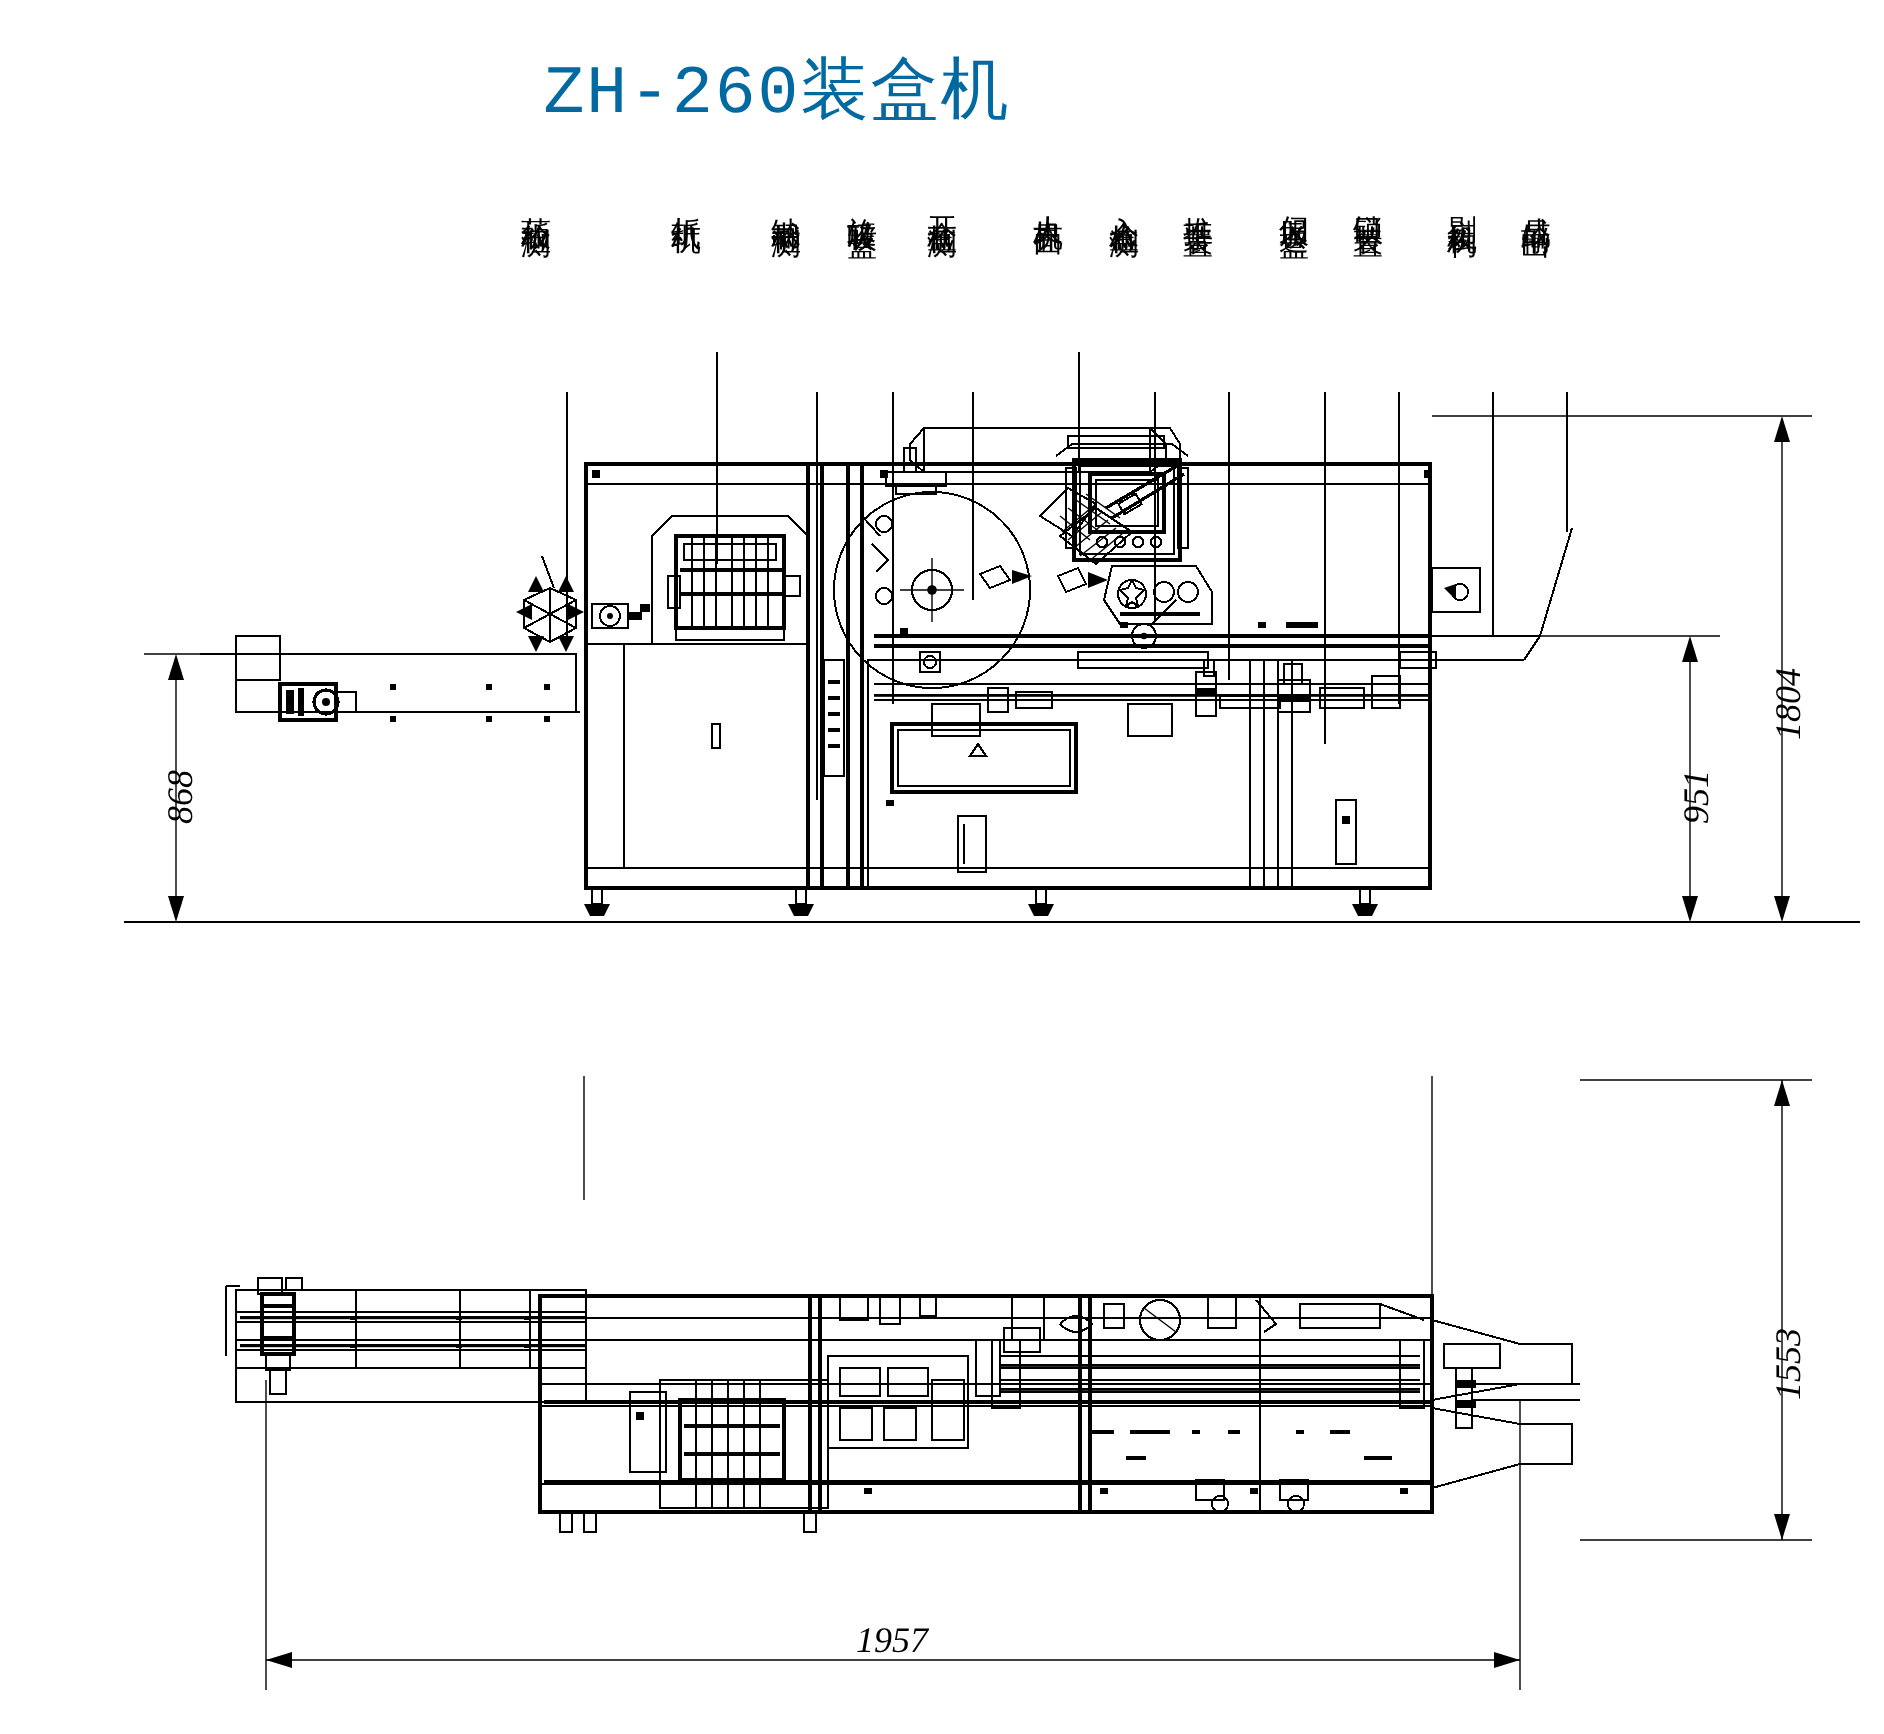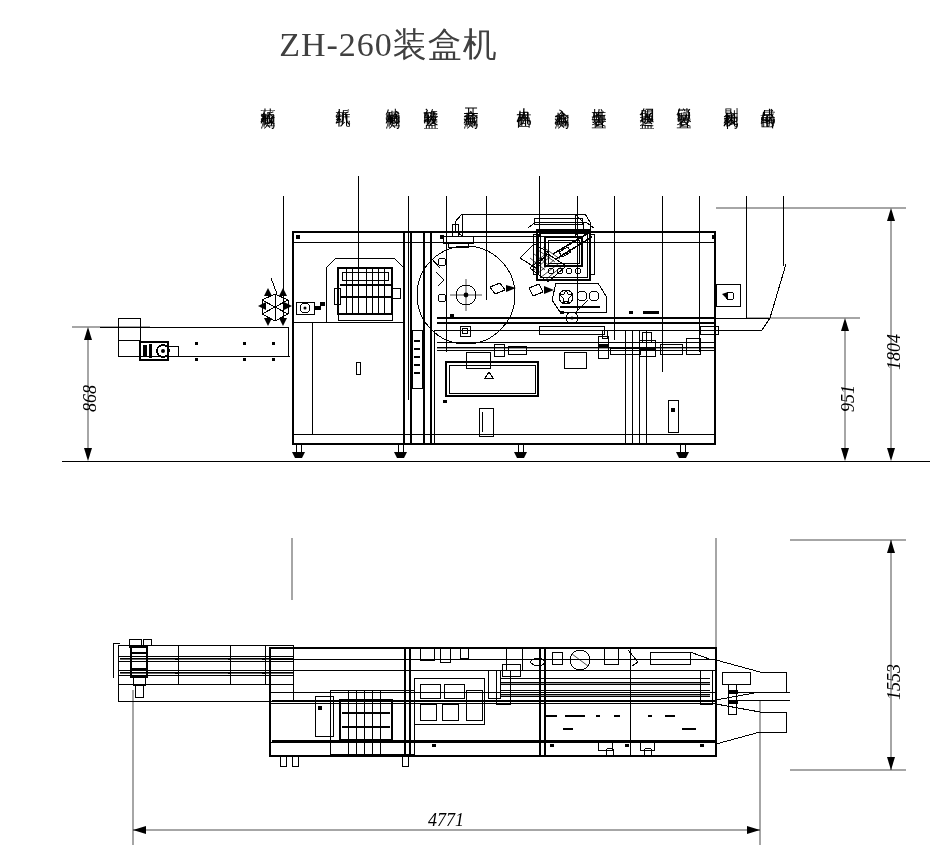--- a/index.html
+++ b/index.html
@@ -14,24 +14,24 @@
     height: 867px;
     background: #ffffff;
     overflow: hidden;
   }
   #title {
     position: absolute;
     top: 22px;
     left: 0;
     width: 777px;
     text-align: center;
-    font-family: Liberation Serif, serif;
+    font-family: Liberation Mono, monospace;
     font-size: 34px;
     letter-spacing: 1px;
-    color: #404040;
+    color: #0369a1;
     white-space: nowrap;
   }
   
   .vlabel {
     position: absolute;
     font-family: "DejaVu Sans", sans-serif;
     font-size: 15px;
     line-height: 19px;
     color: #000;
     writing-mode: vertical-rl;
@@ -551,15 +551,15 @@
     <div class="leader" style="left:746px; top:196px; height:122px;"></div>
 
     <div class="vlabel" style="left:758px; top:96px;">成品输出</div>
     <div class="leader" style="left:783px; top:196px; height:70px;"></div>
   </div>
 
   <div class="dimtext vert" style="left:80px; top:412px;">868</div>
   <div class="dimtext vert" style="left:838px; top:412px;">951</div>
   <div class="dimtext vert" style="left:884px; top:370px;">1804</div>
   <div class="dimtext vert" style="left:884px; top:700px;">1553</div>
-  <div class="dimtext" style="left:428px; top:810px;">4771</div>
+  <div class="dimtext" style="left:428px; top:810px;">1957</div>
 
 </div>
 
 </body></html>

